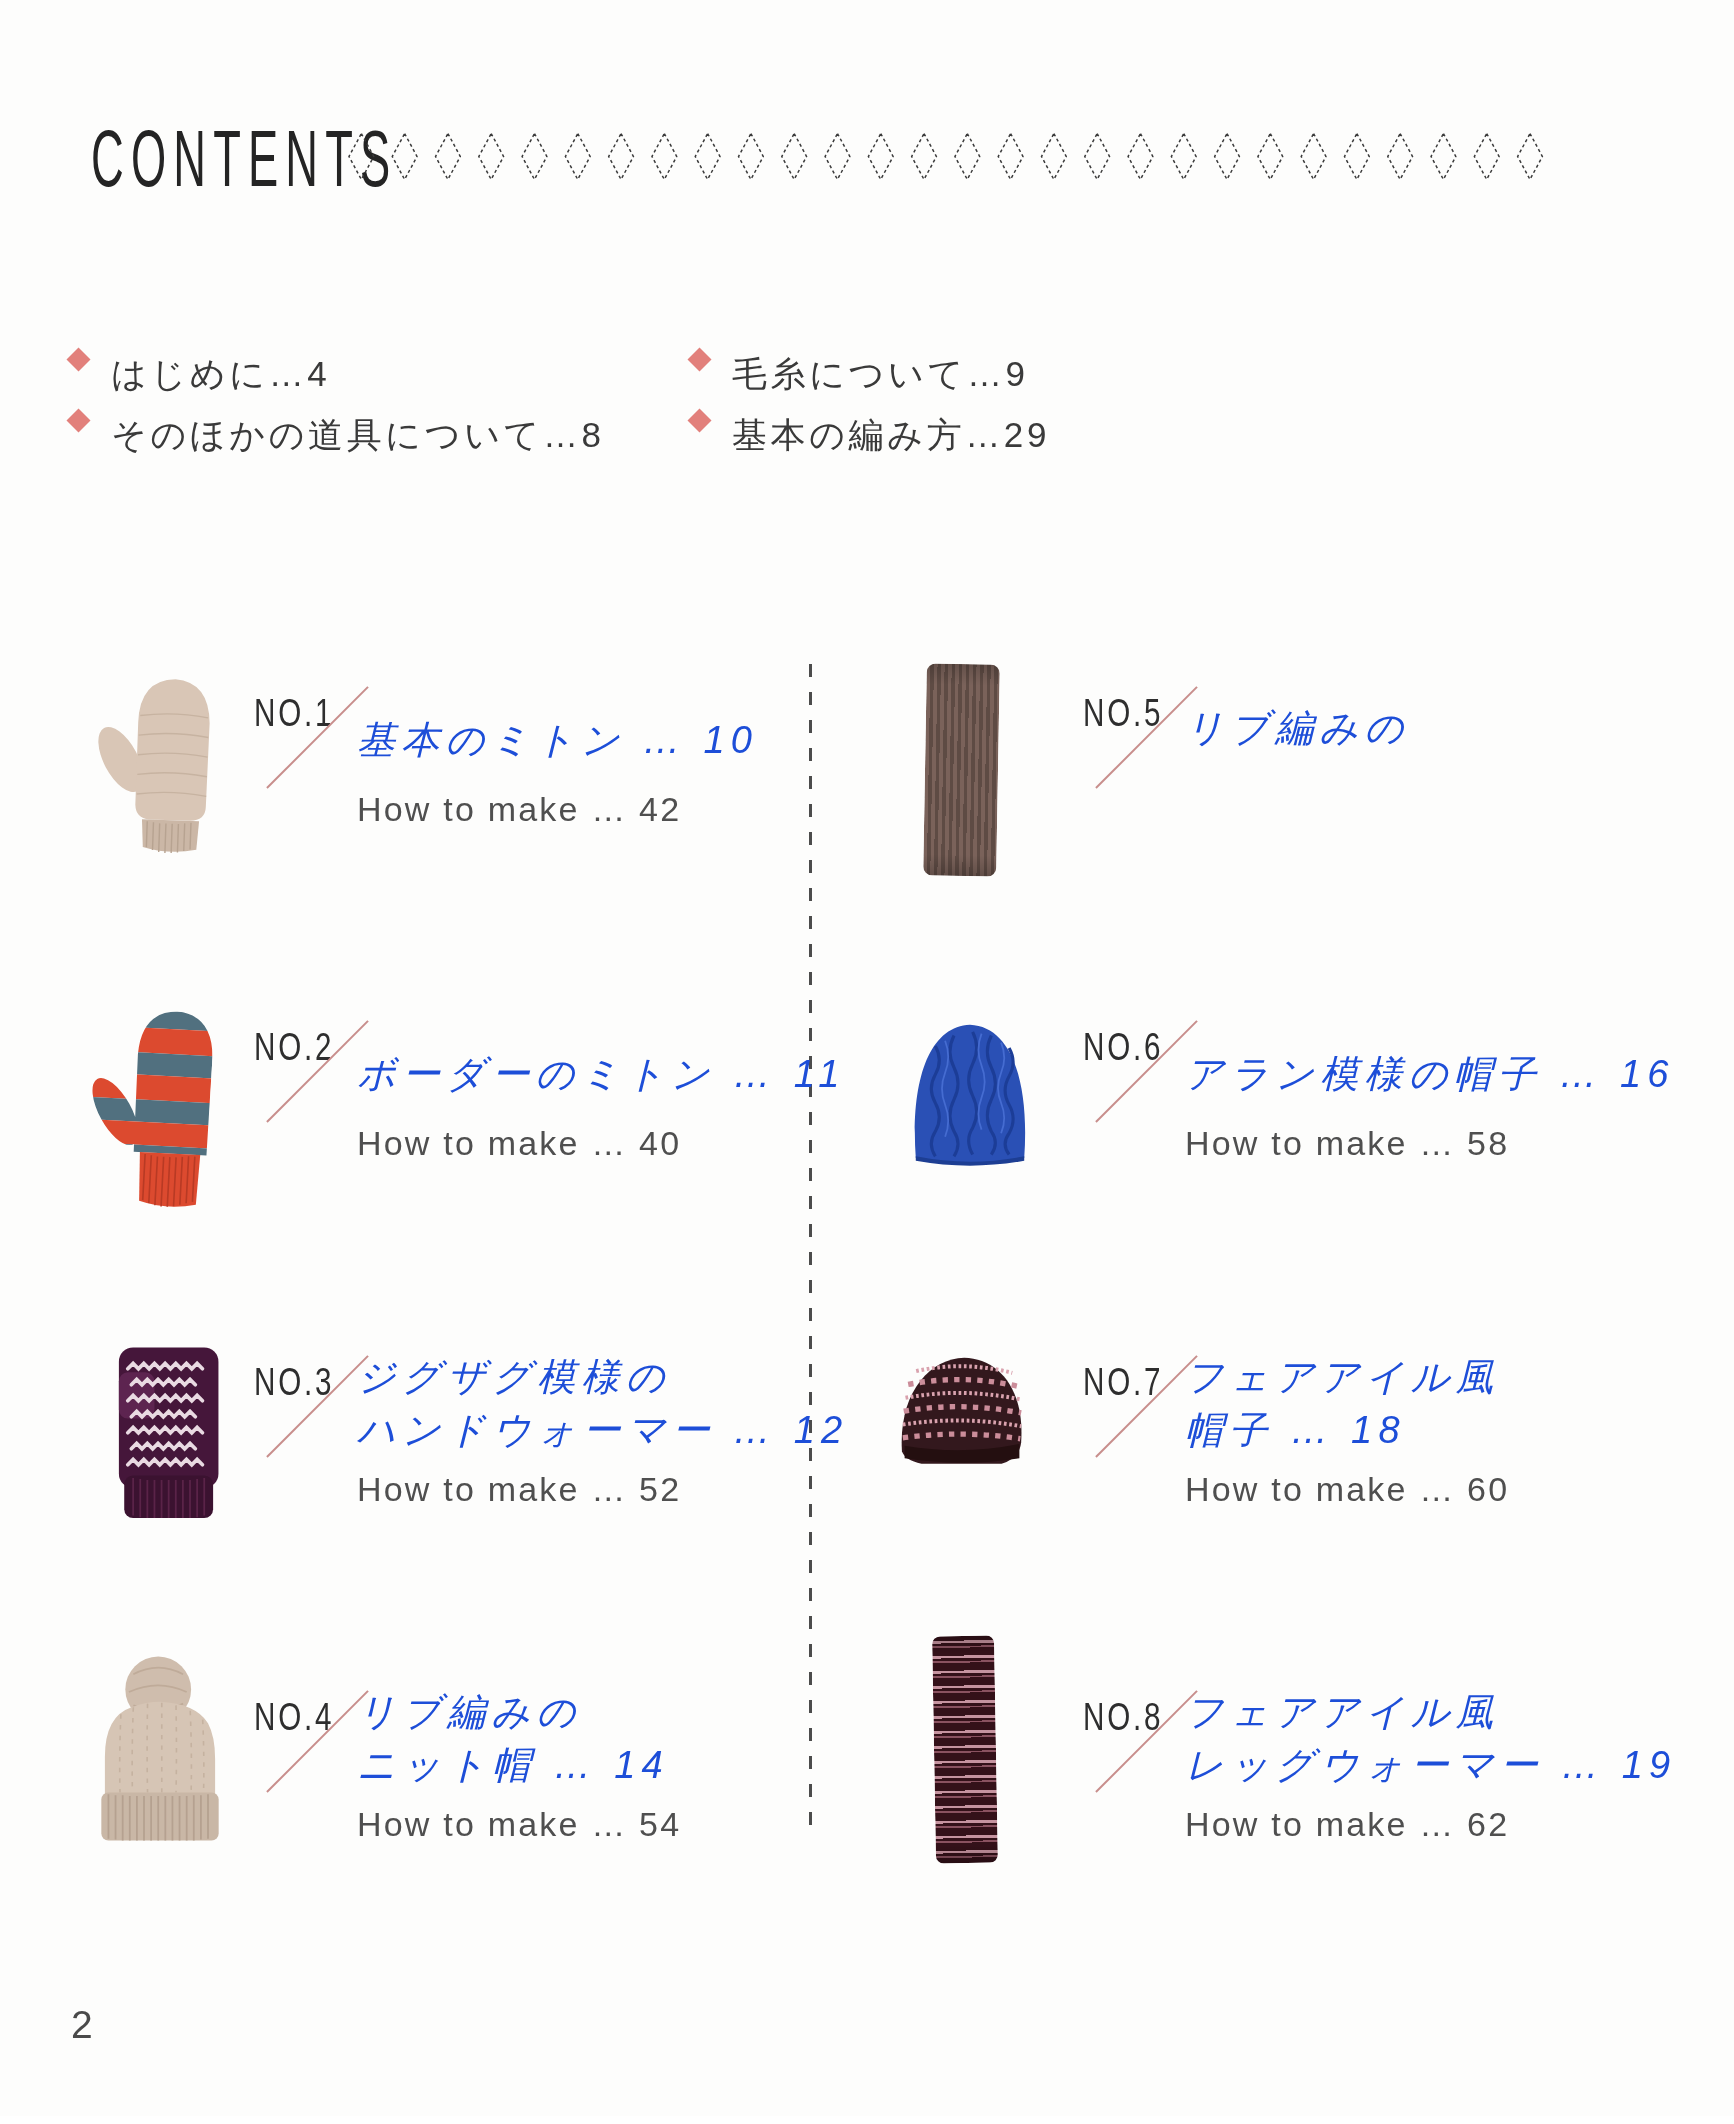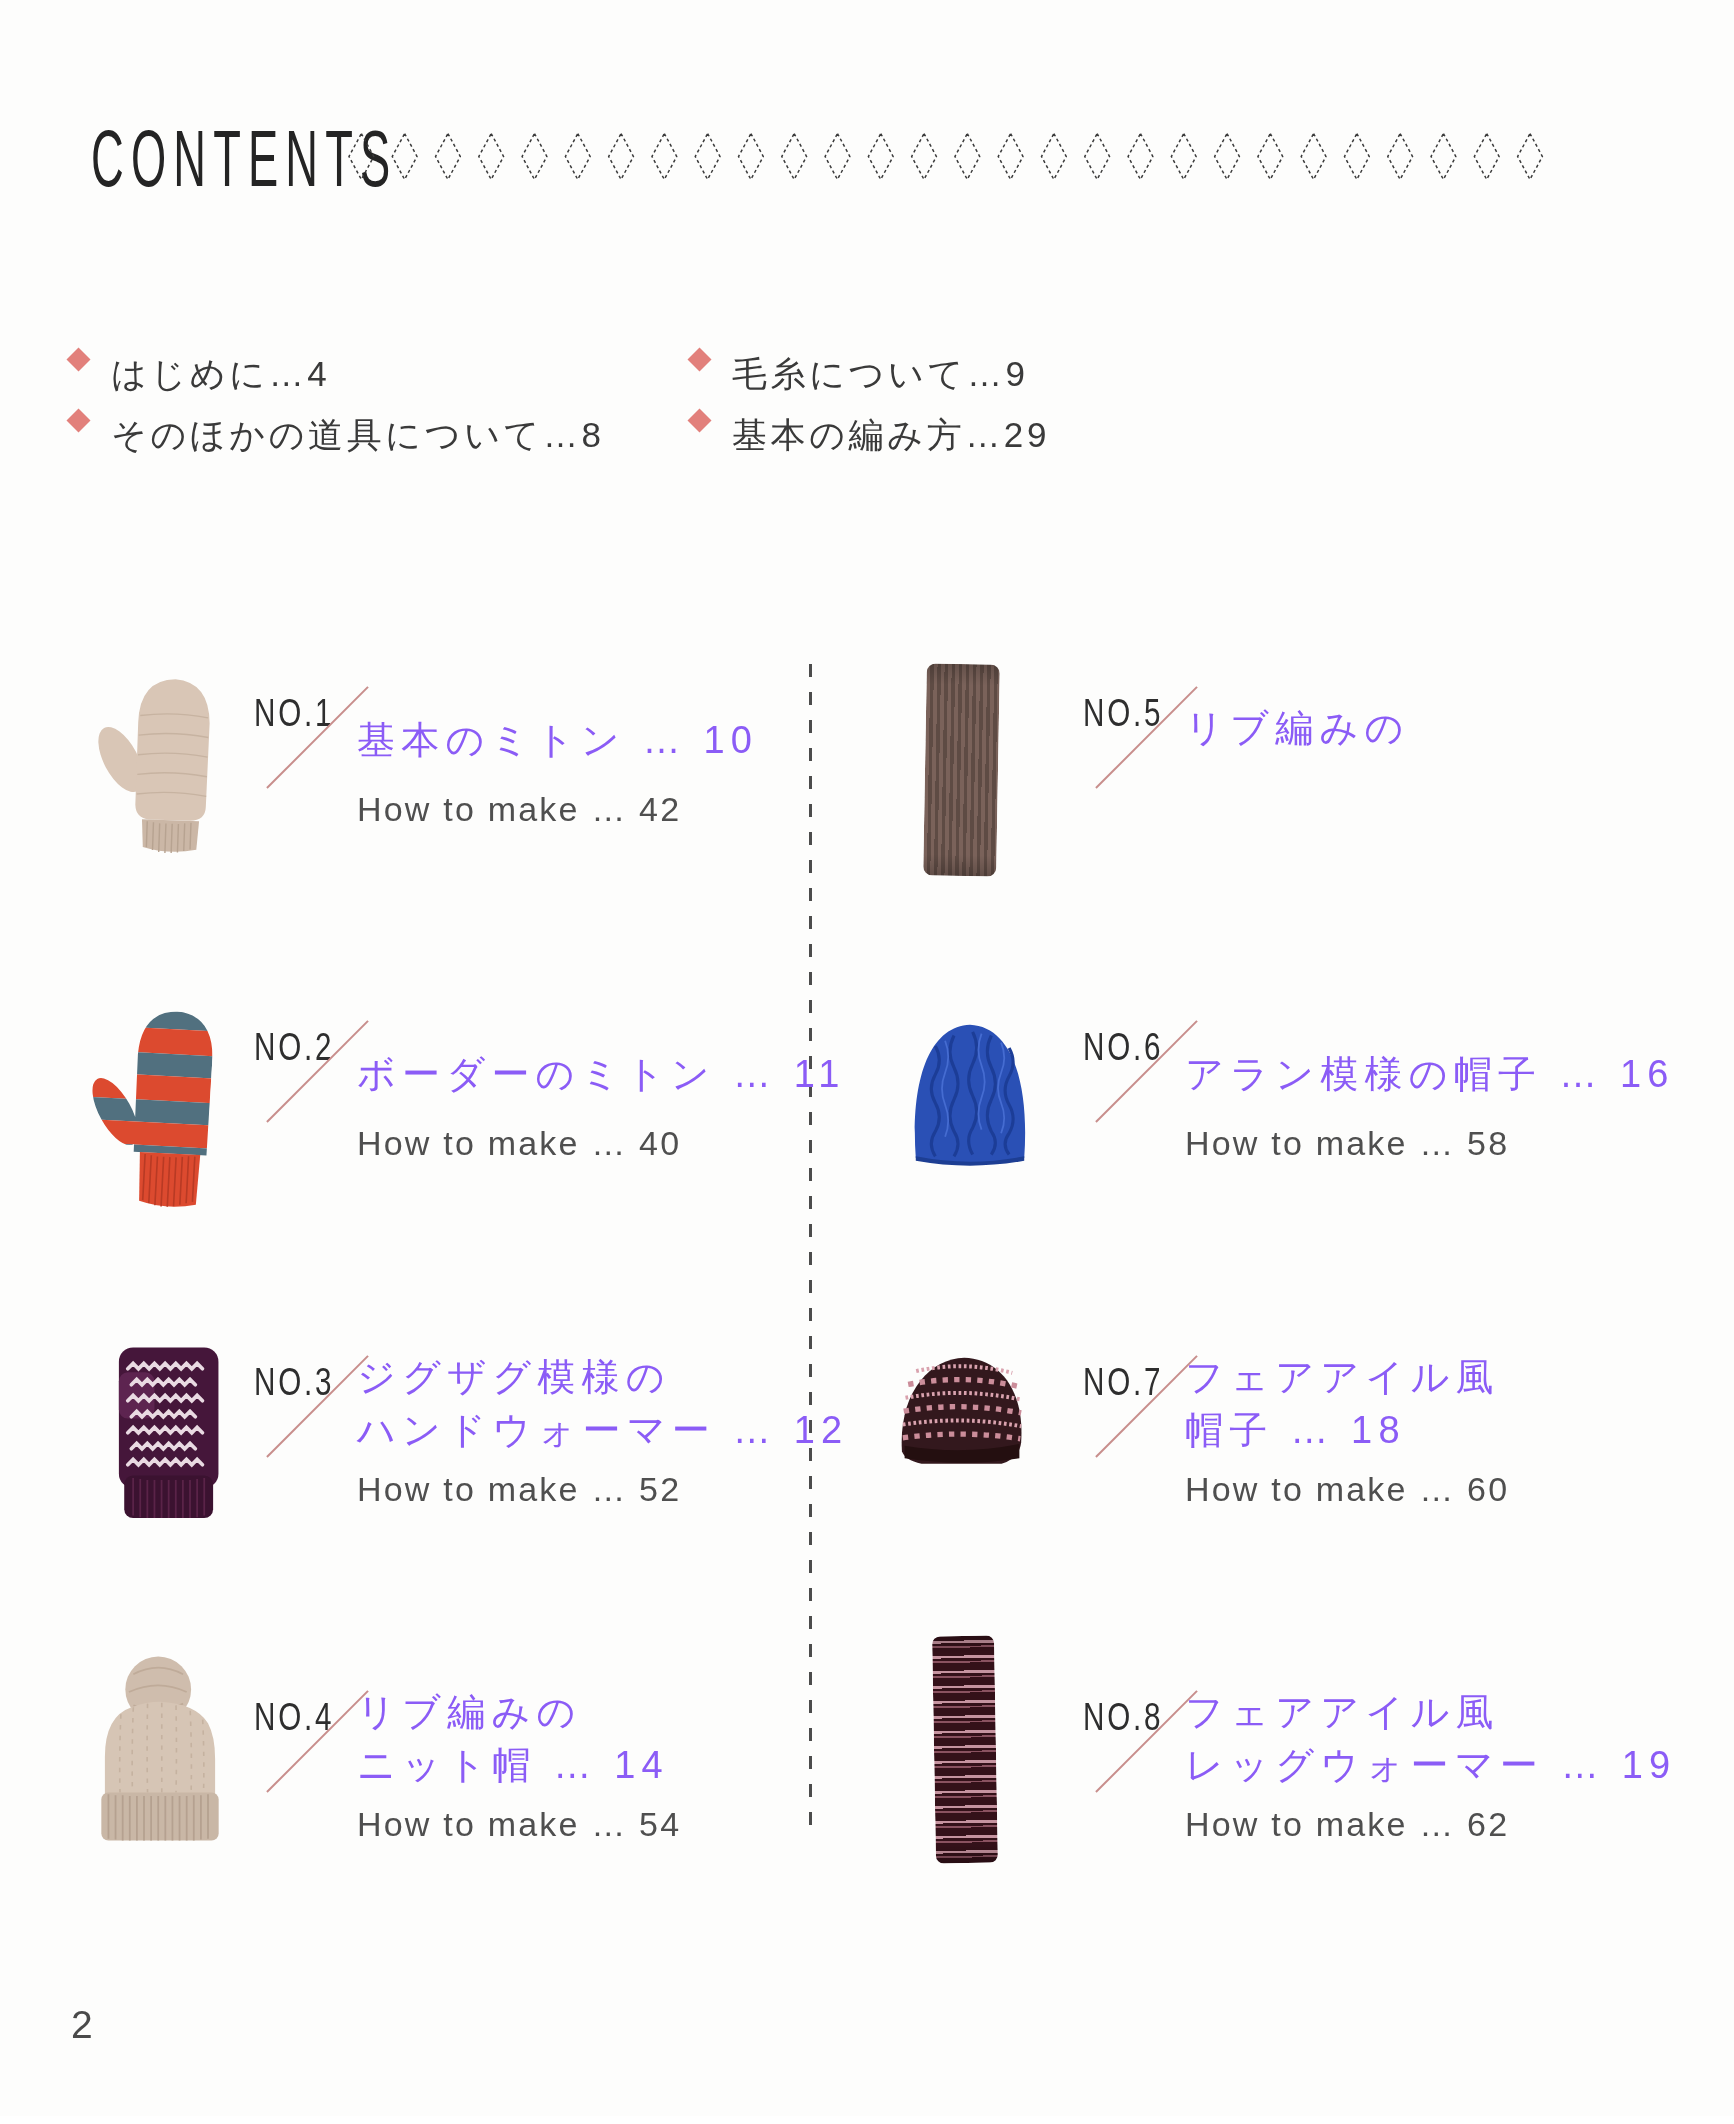--- a/index.html
+++ b/index.html
@@ -44,22 +44,22 @@
   .slash {
     position:absolute; left:13.4px; top:96px; width:143px; height:2.2px;
     background:#c88e8c; transform:rotate(-45deg); transform-origin:left center;
   }
   .text { position:absolute; top:0; }
   .col1 .text { left:290px; }
   .col2 .text { left:294px; }
   .single .text { padding-top:55px; }
   .double .text { padding-top:23px; }
   .title-line {
-    font-size:38px; color:#8b5cf6; letter-spacing:6.2px;
-    line-height:53px; white-space:nowrap;
+    font-size:38px; color:#1d4ed8; letter-spacing:6.2px;
+    line-height:53px; white-space:nowrap;font-style:italic;
   }
   .howto { font-size:34px; color:#4f4f4f; letter-spacing:2.2px; white-space:nowrap; }
   .single .howto { margin-top:23px; }
   .double .howto { margin-top:12.5px; }
 
   
   .legwarmer-rib {
     width:73px; height:212px; border-radius:9px; transform:rotate(1deg);
     background:
       linear-gradient(180deg, rgba(0,0,0,.18), rgba(0,0,0,0) 10%, rgba(0,0,0,0) 90%, rgba(0,0,0,.2)),

